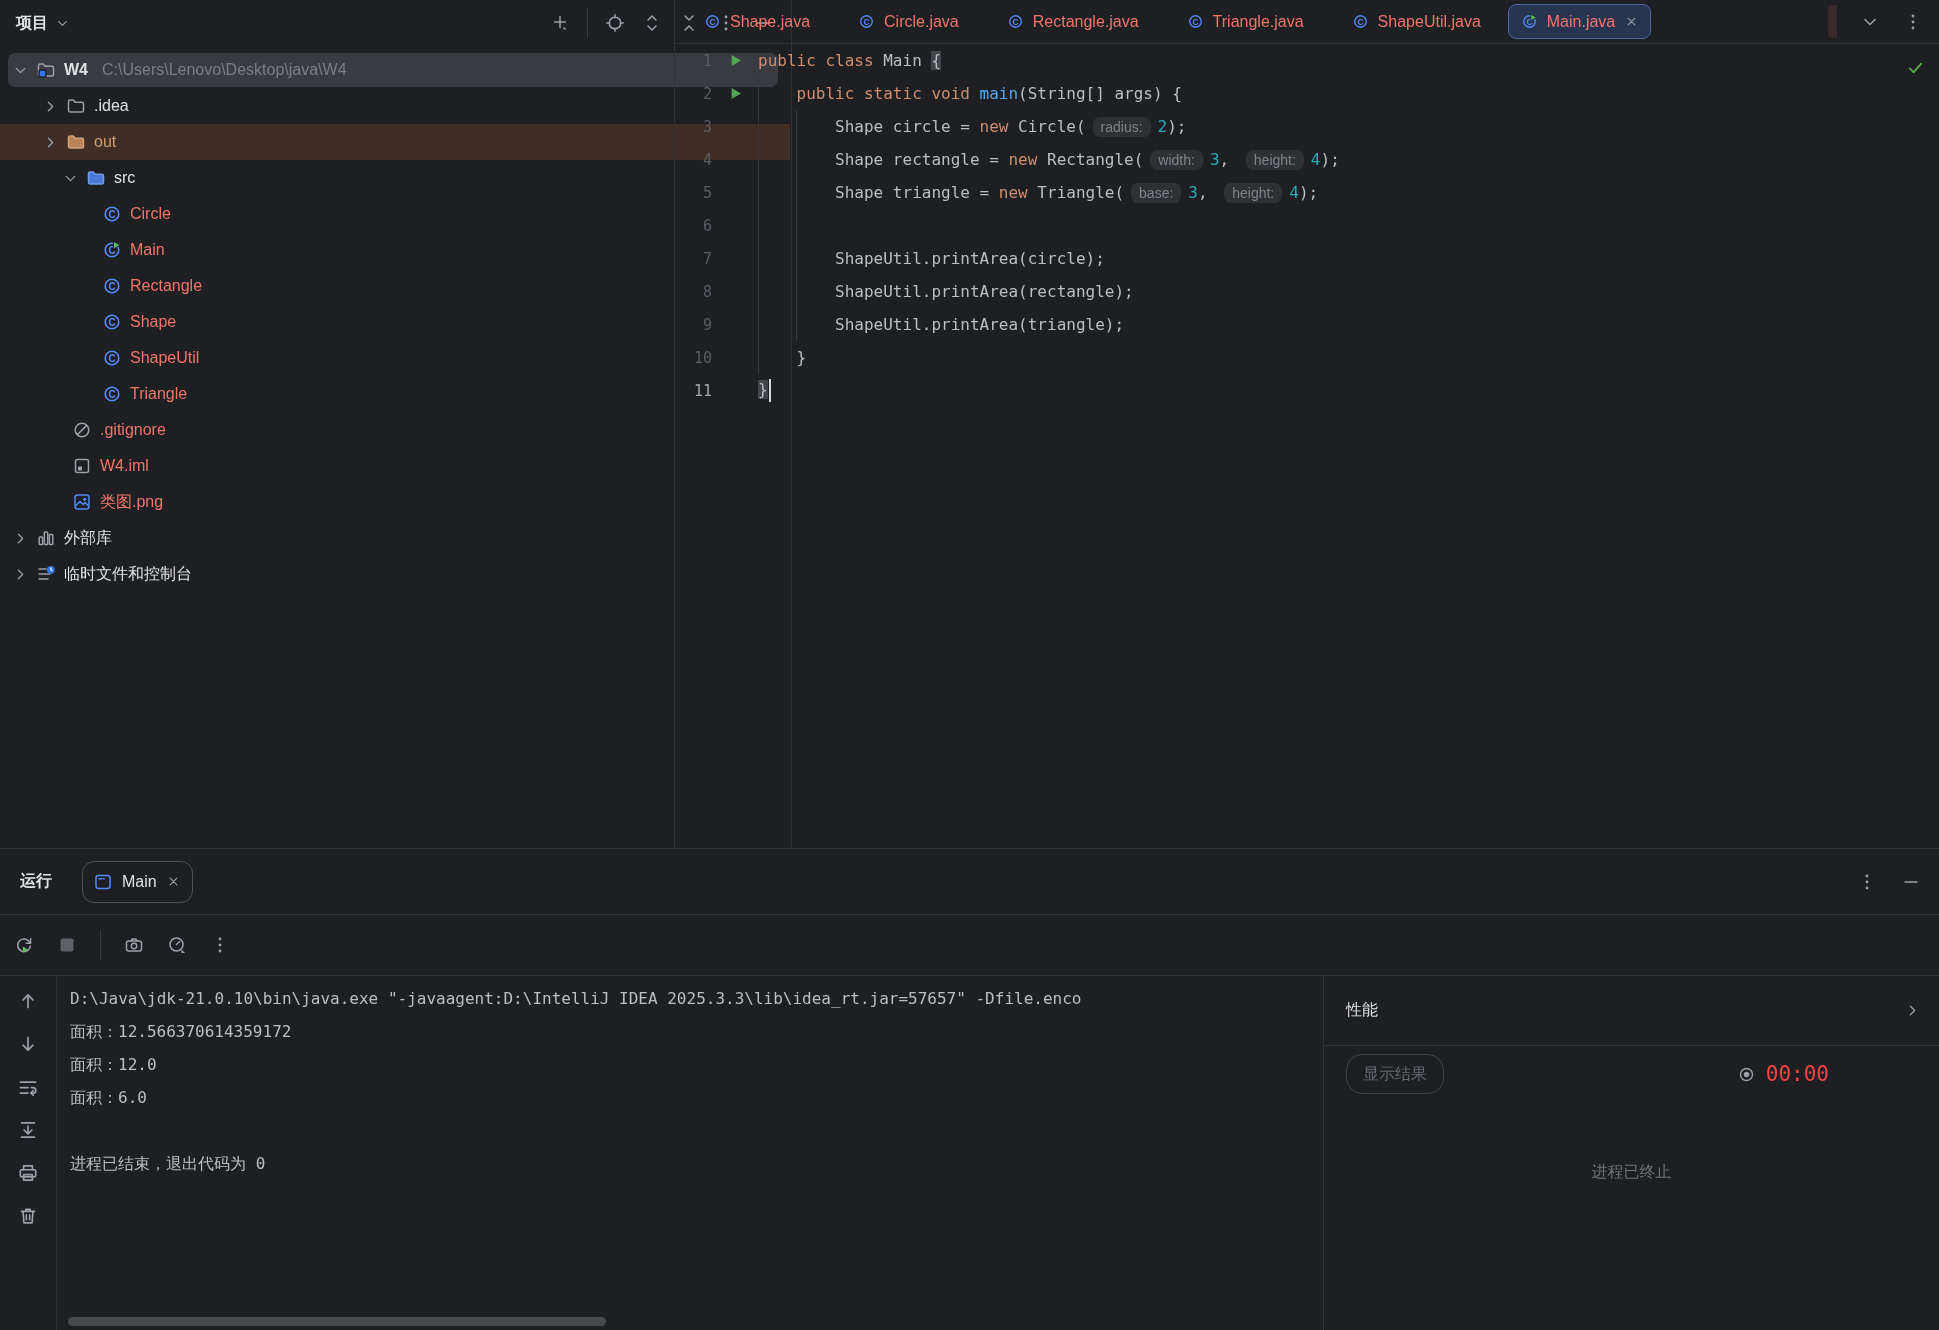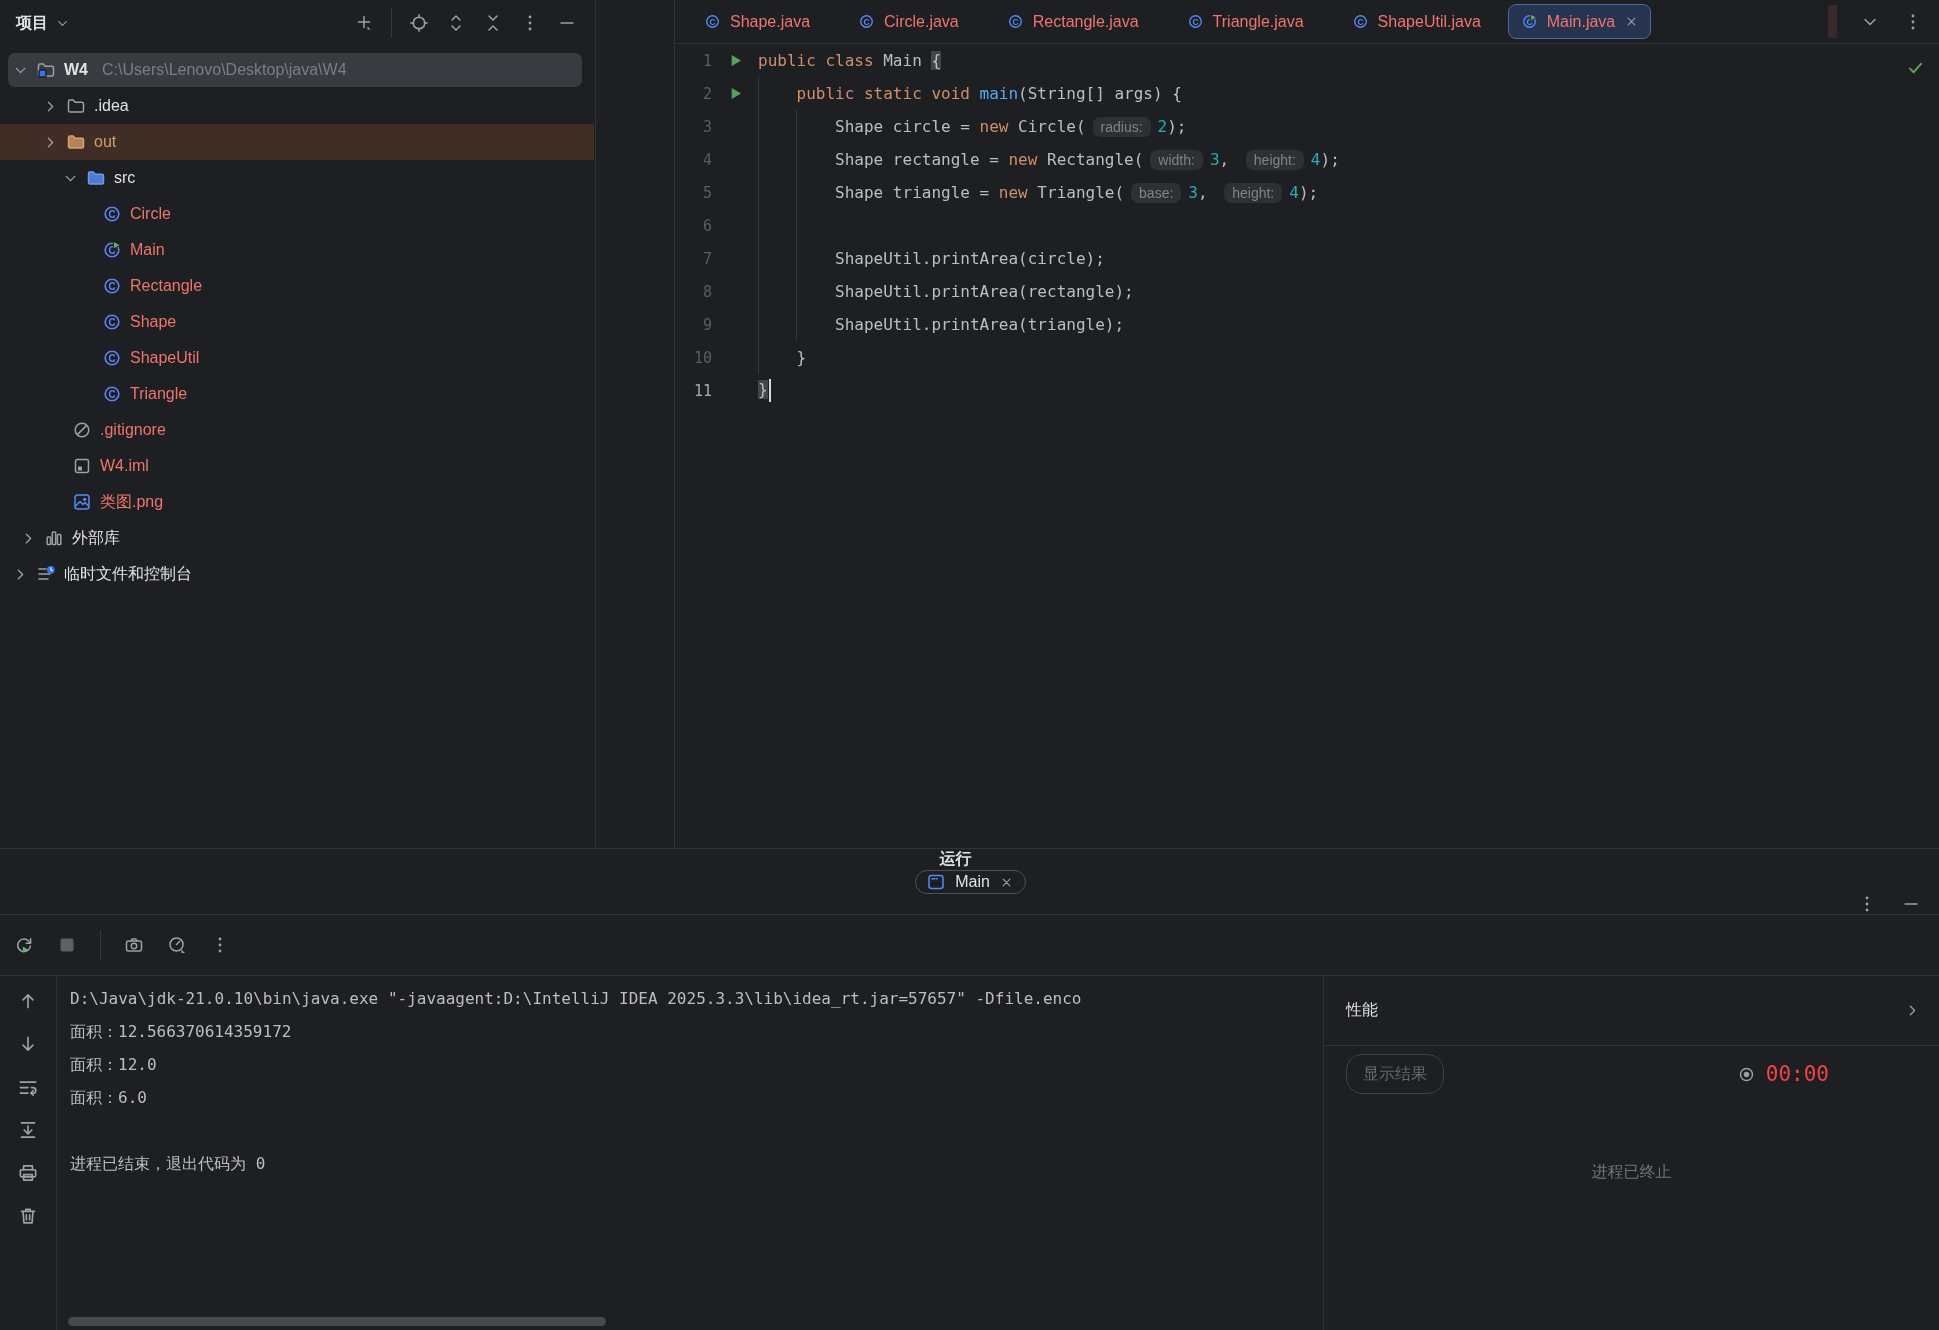--- a/index.html
+++ b/index.html
@@ -6,21 +6,21 @@
   #app{position:relative;width:1939px;height:1330px;background:#1e1f22;overflow:hidden;
        font-family:"Liberation Sans",sans-serif;color:#dfe1e5;font-size:16px;}
 
   .icn{display:inline-flex;align-items:center;justify-content:center;flex:none;}
   .icn svg{width:20px;height:20px;stroke:#9da0a8;fill:none;stroke-width:1.5;stroke-linecap:round;stroke-linejoin:round;}
   .icn.sm svg{width:17px;height:17px;}
   .icn.xsm svg{width:15px;height:15px;}
   .vdiv{width:1px;height:30px;background:#36383d;flex:none;}
 
   
-  .project-panel{position:absolute;left:0;top:0;width:596px;height:848px;border-right:1px solid #303236;box-sizing:border-box;}
+  .project-panel{position:absolute;left:0;top:0;width:792px;height:848px;border-right:1px solid #303236;box-sizing:border-box;}
   .pp-toolbar{height:46px;display:flex;align-items:center;padding:0 18px 0 16px;}
   .pp-title-wrap{display:flex;align-items:center;gap:7px;cursor:default;}
   .pp-title{font-weight:bold;}
   .pp-actions{margin-left:auto;display:flex;align-items:center;gap:17px;}
   .tree{position:absolute;left:0;top:52px;right:1px;}
   .trow{position:relative;height:36px;display:flex;align-items:center;gap:8px;box-sizing:border-box;}
   .trow>*{position:relative;z-index:1;}
   .bg-selected::before{content:"";position:absolute;left:8px;right:12px;top:1px;bottom:1px;background:#393b40;border-radius:7px;z-index:0;}
   .bg-warm{background:#402e26;}
   .tlabel{white-space:nowrap;}
@@ -55,21 +55,21 @@
   .tk-hint{background:#2e3033;color:#7f838a;border-radius:7px;padding:2px 8px;margin:0 7px;font-size:14px;font-family:"Liberation Sans",sans-serif;}
   .tk-caret{display:inline-block;width:2px;height:23px;background:#d8dade;vertical-align:middle;margin-left:1px;}
   .iguide{position:absolute;width:1px;background:#36383d;}
   .g1{left:83px;top:33px;height:297px;}
   .g2{left:121px;top:66px;height:231px;}
   .check{position:absolute;right:14px;top:58px;}
   .check svg{width:19px;height:19px;}
 
   
   .run-panel{position:absolute;left:0;top:848px;width:1939px;height:482px;border-top:1px solid #303236;box-sizing:border-box;}
-  .run-header{height:66px;display:flex;align-items:center;padding:0 18px 0 20px;border-bottom:1px solid #303236;box-sizing:border-box;flex-direction:column;}
+  .run-header{height:66px;display:flex;align-items:center;padding:0 18px 0 20px;border-bottom:1px solid #303236;box-sizing:border-box;}
   .run-title{font-weight:bold;margin-right:30px;}
   .run-tab{display:flex;align-items:center;gap:9px;border:1px solid #4e5157;border-radius:12px;height:42px;padding:0 11px 0 10px;box-sizing:border-box;}
   .run-header-end{margin-left:auto;display:flex;align-items:center;gap:24px;}
   .run-toolbar{height:61px;display:flex;align-items:center;gap:23px;padding-left:14px;border-bottom:1px solid #303236;box-sizing:border-box;}
   .console-area{position:relative;height:354px;}
   .console-gutter{position:absolute;left:0;top:0;width:57px;height:100%;border-right:1px solid #303236;display:flex;flex-direction:column;align-items:center;padding-top:14px;gap:21px;box-sizing:border-box;}
   .console-gutter .icn svg{width:22px;height:22px;}
   .console{position:absolute;left:70px;top:6px;right:618px;bottom:0;overflow:hidden;
            font-family:"DejaVu Sans Mono",monospace;font-size:16px;color:#bcbec4;}
   .cline{height:33px;line-height:33px;white-space:pre;}
@@ -267,21 +267,21 @@
         <div class="trow" style="padding-left: 72px;">
           <span class="icn">
             <svg viewBox="0 0 20 20">
               <rect x="3" y="3" width="14" height="14" rx="2.5" stroke="#548af7"></rect>
               <circle cx="12.7" cy="7.3" r="1.6" fill="#548af7" stroke="none"></circle>
               <path d="M4 13.5l4-4 3 3 2-2 3 3" stroke="#548af7"></path>
             </svg>
           </span>
           <span class="tlabel c-red">类图.png</span>
         </div>
-        <div class="trow" style="padding-left: 20px;">
+        <div class="trow" style="padding-left: 12px;">
           <span class="icn sm chev">
             <svg viewBox="0 0 20 20">
               <path d="M7.5 5l5 5-5 5"></path>
             </svg>
           </span>
           <span class="icn">
             <svg viewBox="0 0 20 20">
               <rect x="3.2" y="9" width="3.4" height="7.5" rx="0.8"></rect>
               <rect x="8.3" y="4" width="3.4" height="12.5" rx="0.8"></rect>
               <rect x="13.4" y="6.5" width="3.4" height="10" rx="0.8"></rect>

